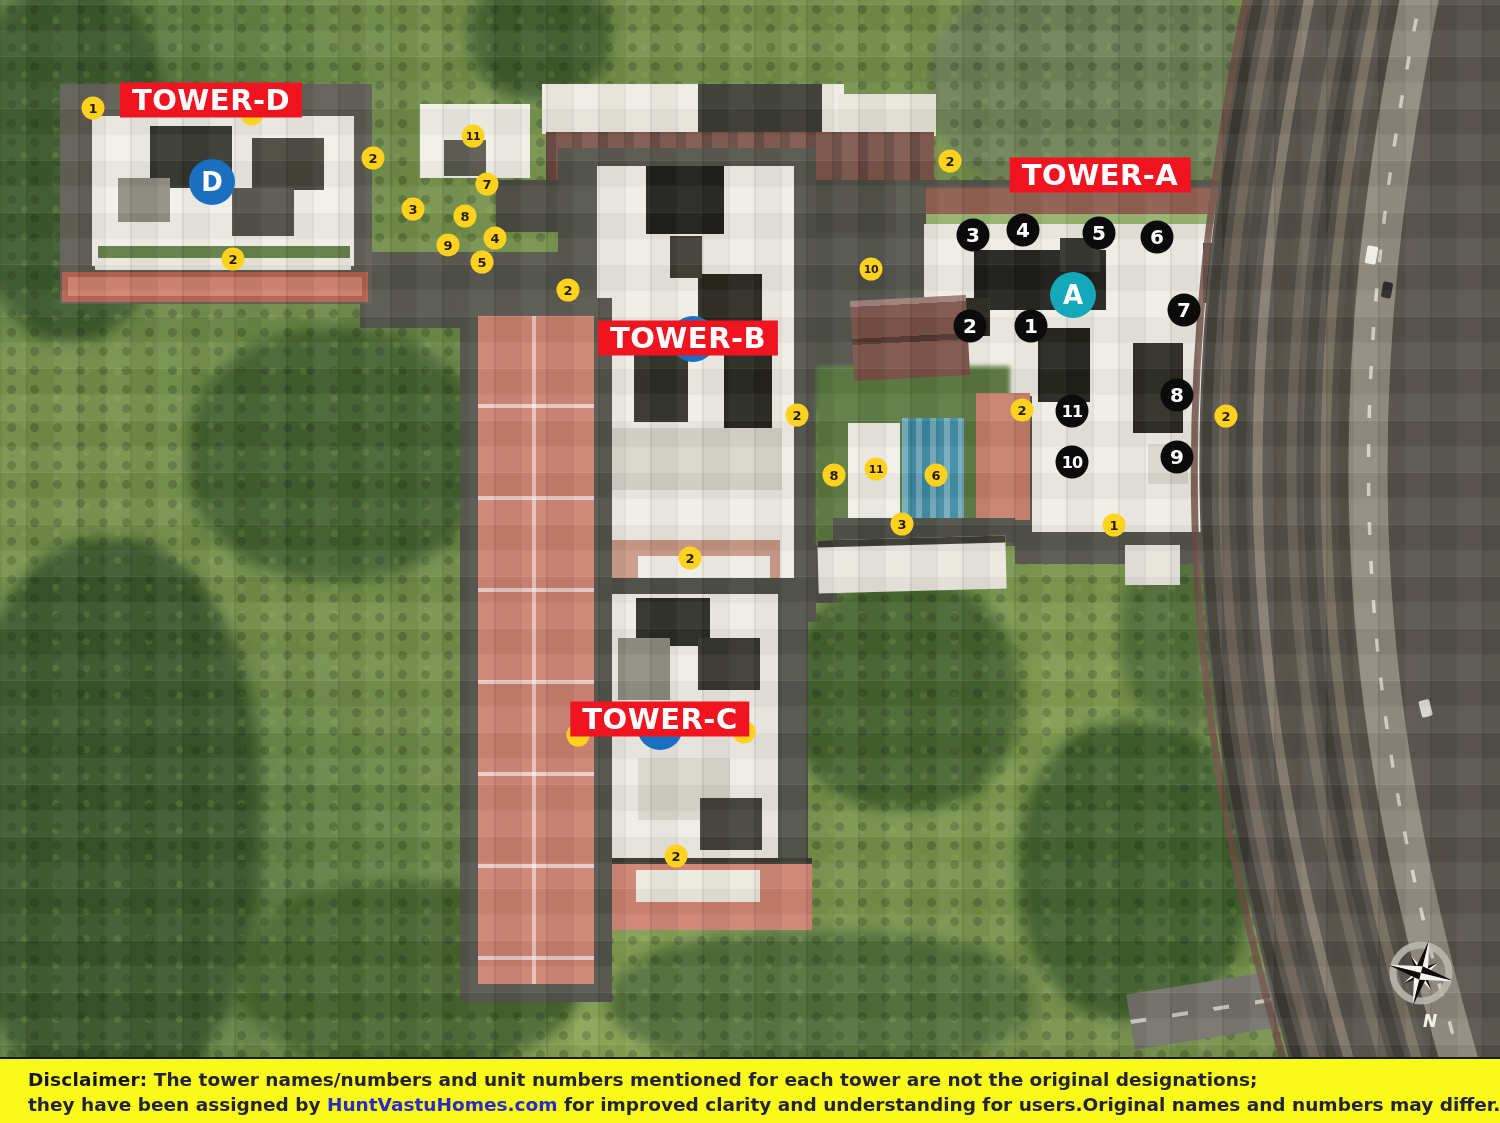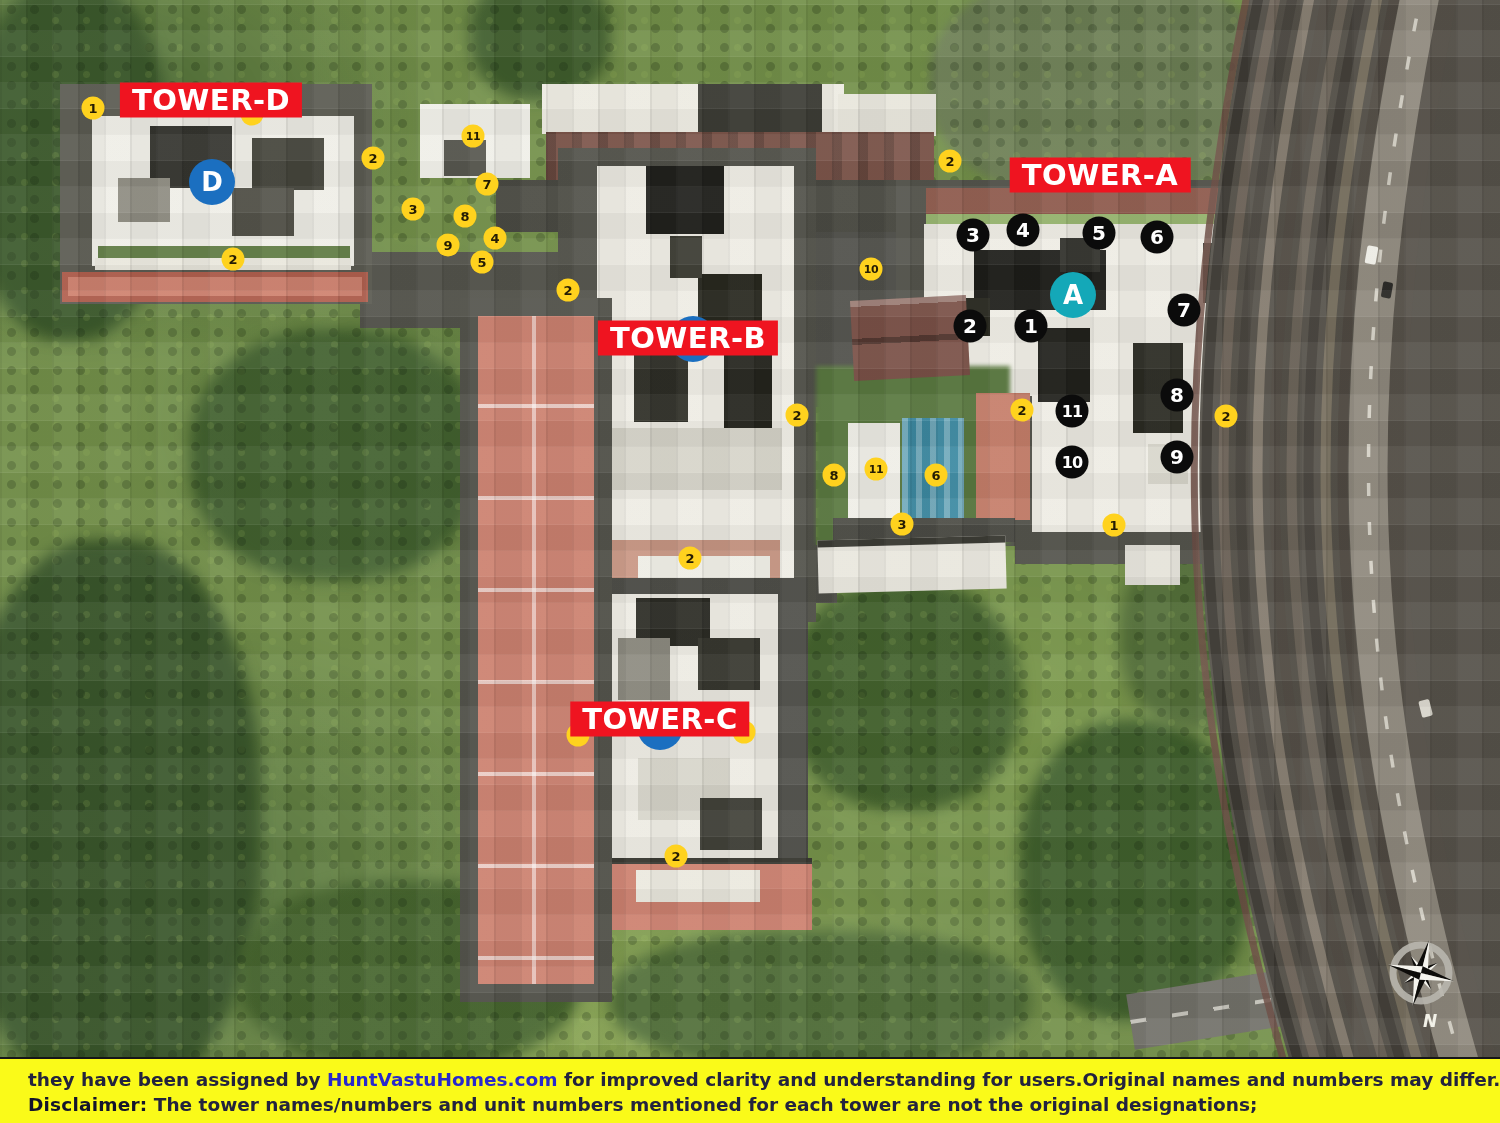--- a/index.html
+++ b/index.html
@@ -237,17 +237,17 @@
         <polygon points="40,68 47,34 40,34" fill="#0d0c0a"></polygon>
       <polygon points="6,34 40,27 40,34" fill="#f5f4ee"></polygon>
         <polygon points="6,34 40,41 40,34" fill="#0d0c0a"></polygon>
       <polygon points="74,34 40,27 40,34" fill="#0d0c0a"></polygon>
         <polygon points="74,34 40,41 40,34" fill="#f5f4ee"></polygon>
     </g>
     <text x="42" y="88" font-size="17" font-style="italic" font-weight="bold" fill="#f2f1e8" font-family="DejaVu Sans, sans-serif" id="compass-n">N</text>
   </svg>
 
   <div id="disclaimer">
+    <div><span class="strong">Disclaimer:</span><span> The tower names/numbers and unit numbers mentioned for each tower are not the original designations;</span></div>
     <div><span>they have been assigned by </span><span class="link">HuntVastuHomes.com</span><span> for improved clarity and understanding for users.Original names and numbers may differ.</span></div>
-    <div><span class="strong">Disclaimer:</span><span> The tower names/numbers and unit numbers mentioned for each tower are not the original designations;</span></div>
   </div>
 
 </div>
 
 </body></html>

